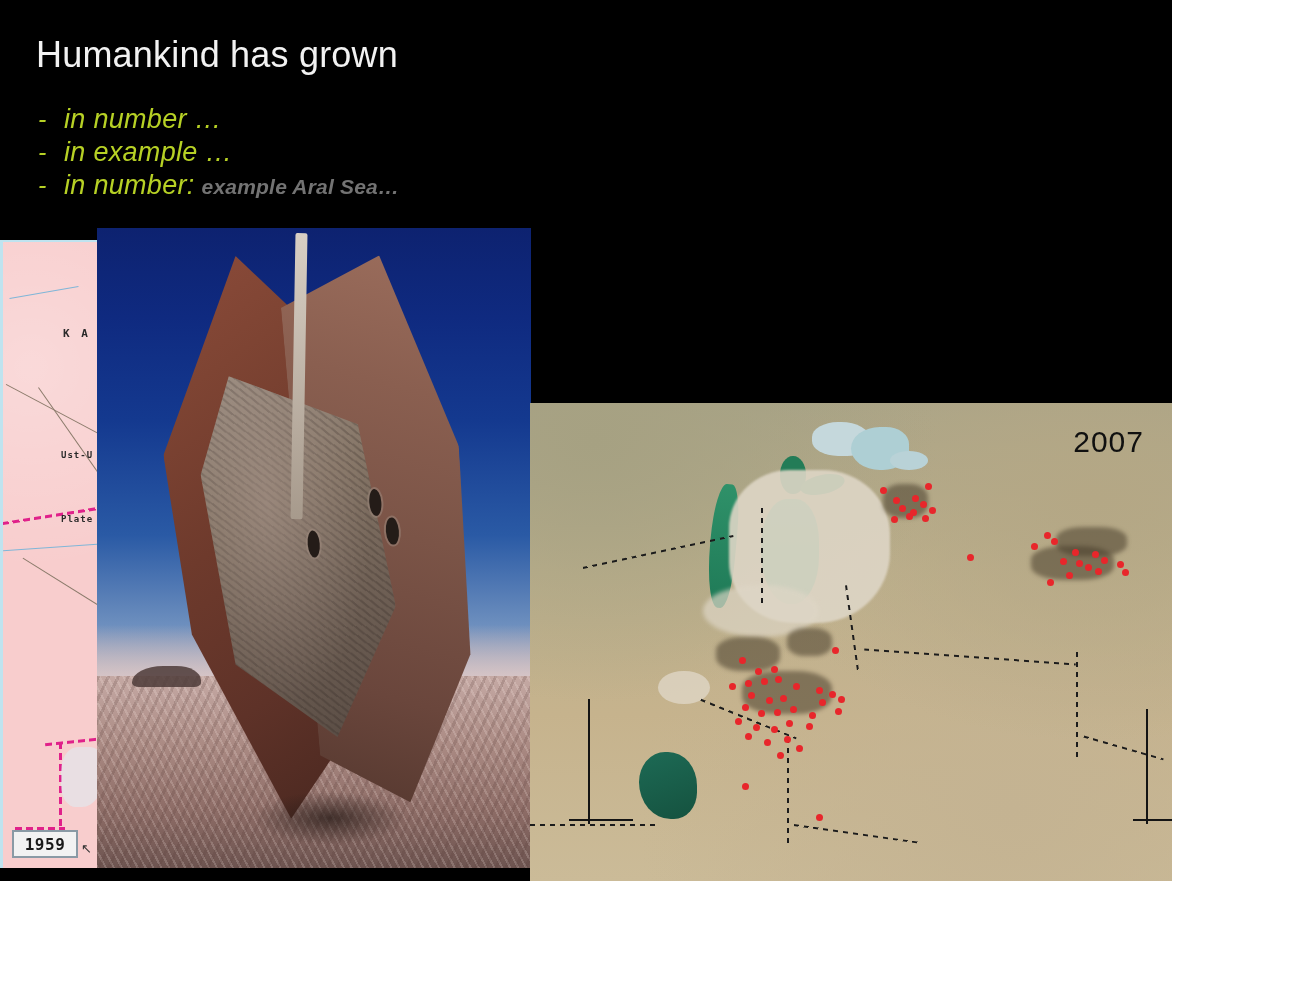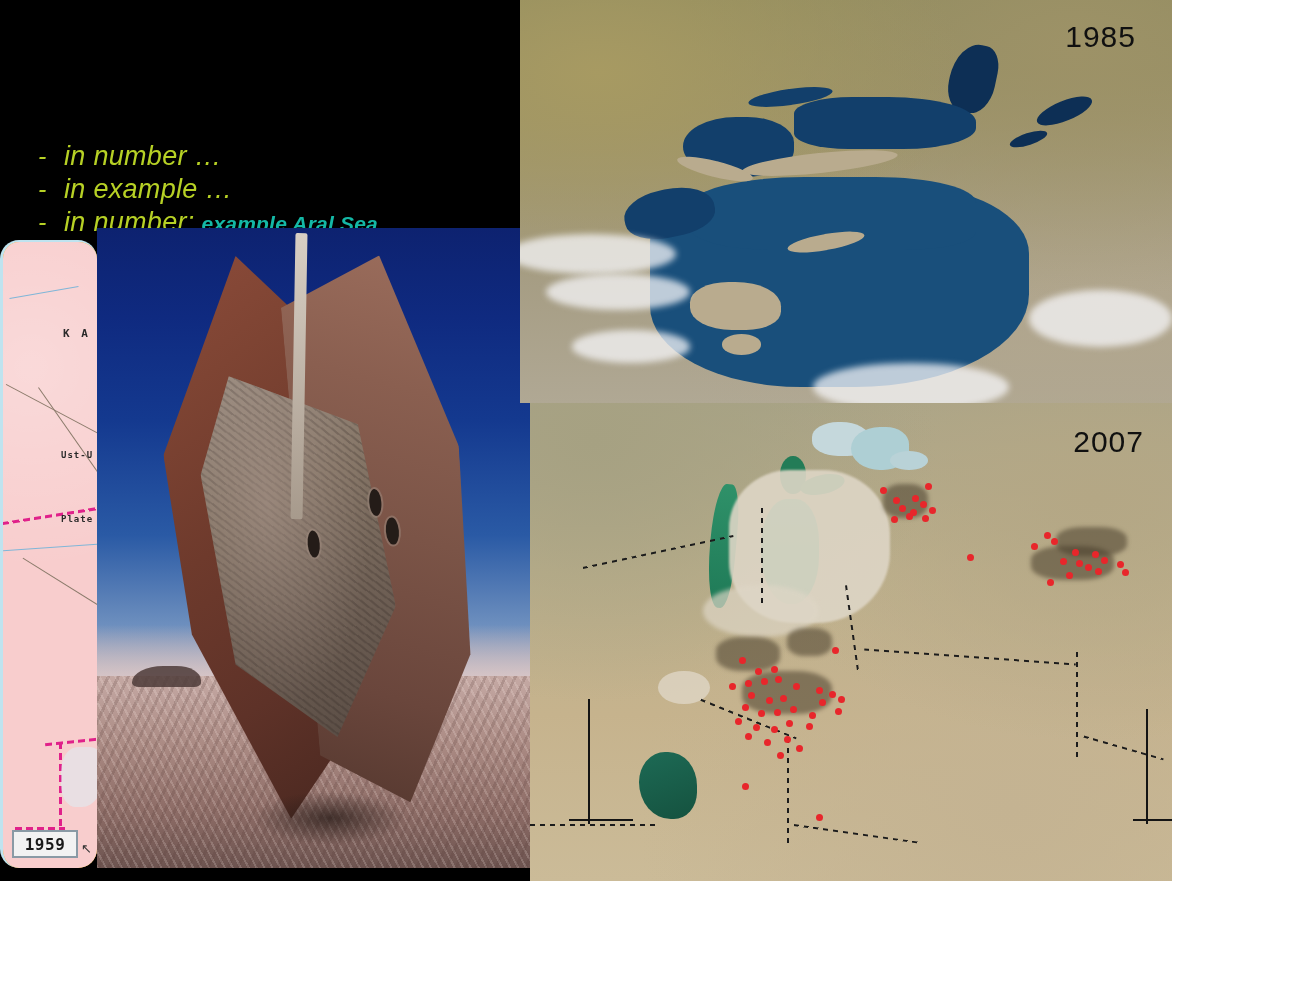--- a/index.html
+++ b/index.html
@@ -52,24 +52,23 @@
     font-size: 25px;
     font-style: italic;
     width: 26px;
     flex: 0 0 26px;
   }
   .btext {
     color: #b7d125;
     font-size: 27px;
     font-style: italic;
     letter-spacing: 0.3px;
-    margin-top: 37px;
   }
   .btext-sub {
-    color: #14b8a6;
+    color: #737373;
     font-size: 21px;
     font-style: italic;
     font-weight: bold;
     letter-spacing: 0.2px;
     padding-left: 7px;
   }
 
   
   .pic {
     position: absolute;
@@ -79,21 +78,20 @@
   
   #map-1960 {
     left: 0px;
     top: 240px;
     width: 97px;
     height: 628px;
     background: #eab308;
     border-left: 3px solid #bfe3ef;
     border-top: 2px solid #bfe3ef;
     box-sizing: border-box;
-    border-radius: 19px;
   }
   #map-1960 .mapfill {
     position: absolute;
     inset: 0;
     background:
       radial-gradient(circle at 30% 20%, rgba(255,255,255,0.25), transparent 40%),
       #f8cdcd;
   }
   .map-label {
     position: absolute;
@@ -328,20 +326,21 @@
     background: rgba(72,62,44,0.55);
     border-radius: 40%;
     filter: blur(2px);
   }
 </style>
 </head>
 <body>
 
 <div id="slide">
 
+  <div id="title">Humankind has grown</div>
 
   <div id="bullets">
 
     <div class="bullet">
       <span class="dash">-</span>
       <span class="btext">in number …</span>
     </div>
 
     <div class="bullet">
       <span class="dash">-</span>
@@ -393,49 +392,20 @@
         <div class="hull-face"></div>
         <div class="hull-keel"></div>
         <div class="porthole" style="left:46%; top:49%;"></div>
         <div class="porthole" style="left:68%; top:43%;"></div>
         <div class="porthole" style="left:73%; top:48%;"></div>
       </div>
       <div class="hull-shadow"></div>
     </div>
   </div>
 
-  <div class="pic" id="sat-1985">
-
-    <div class="water85 darker" style="left:66%; top:11%; width:7%; height:17%; border-radius:55% 35% 45% 40%; transform:rotate(12deg);"></div>
-    <div class="water85 darker" style="left:79%; top:25%; width:9%; height:5%; border-radius:50%; transform:rotate(-22deg);"></div>
-    <div class="water85 darker" style="left:75%; top:33%; width:6%; height:3%; border-radius:50%; transform:rotate(-18deg);"></div>
-
-    <div class="water85 deep" style="left:35%; top:22%; width:13%; height:4%; border-radius:50%; transform:rotate(-8deg);"></div>
-    <div class="water85 deep" style="left:42%; top:24%; width:28%; height:13%; border-radius:32% 48% 40% 30%;"></div>
-
-    <div class="water85 deep" style="left:25%; top:29%; width:17%; height:15%; border-radius:48% 42% 45% 50%;"></div>
-
-    <div class="water85" style="left:20%; top:46%; width:58%; height:50%; border-radius:28% 34% 46% 40%;"></div>
-    <div class="water85" style="left:26%; top:44%; width:44%; height:18%; border-radius:40% 35% 25% 30%;"></div>
-    <div class="water85 deep" style="left:16%; top:47%; width:14%; height:12%; border-radius:45% 50% 40% 45%; transform:rotate(-12deg);"></div>
-
-    <div class="sand85" style="left:34%; top:38%; width:24%; height:5%; border-radius:50%; transform:rotate(-6deg);"></div>
-    <div class="sand85" style="left:24%; top:40%; width:12%; height:4%; border-radius:50%; transform:rotate(14deg);"></div>
-    <div class="sand85" style="left:41%; top:58%; width:12%; height:4%; border-radius:50%; transform:rotate(-10deg);"></div>
-    <div class="sand85" style="left:26%; top:70%; width:14%; height:12%; border-radius:42% 50% 38% 46%;"></div>
-    <div class="sand85" style="left:31%; top:83%; width:6%; height:5%; border-radius:50%;"></div>
-
-    <div class="cloud85" style="left:-2%; top:58%; width:26%; height:10%;"></div>
-    <div class="cloud85" style="left:4%; top:68%; width:22%; height:9%;"></div>
-    <div class="cloud85" style="left:8%; top:82%; width:18%; height:8%;"></div>
-    <div class="cloud85" style="left:45%; top:90%; width:30%; height:12%;"></div>
-    <div class="cloud85" style="left:78%; top:72%; width:22%; height:14%;"></div>
-
-    <div class="year-label" style="right:36px; top:20px;">1985</div>
-  </div>
 
   <div class="pic" id="sat-2008">
 
     <div class="water08" style="left:44%; top:4%; width:9%; height:7%; background:#c5d8dc; border-radius:45% 50% 40% 45%;"></div>
     <div class="water08" style="left:50%; top:5%; width:9%; height:9%; background:#aecfd4; border-radius:50% 40% 45% 50%;"></div>
     <div class="water08" style="left:56%; top:10%; width:6%; height:4%; background:#b9d2d7; border-radius:50%;"></div>
 
     <div class="water08" style="left:28%; top:17%; width:4%; height:26%; background:linear-gradient(to bottom,#2f9169,#1f7a57); border-radius:45% 35% 40% 50%; transform:rotate(5deg);"></div>
     <div class="water08" style="left:39%; top:11%; width:4%; height:8%; background:#237c57; border-radius:50%;"></div>
     <div class="water08" style="left:42%; top:15%; width:7%; height:4%; background:#2a865f; border-radius:50%; transform:rotate(-12deg);"></div>

